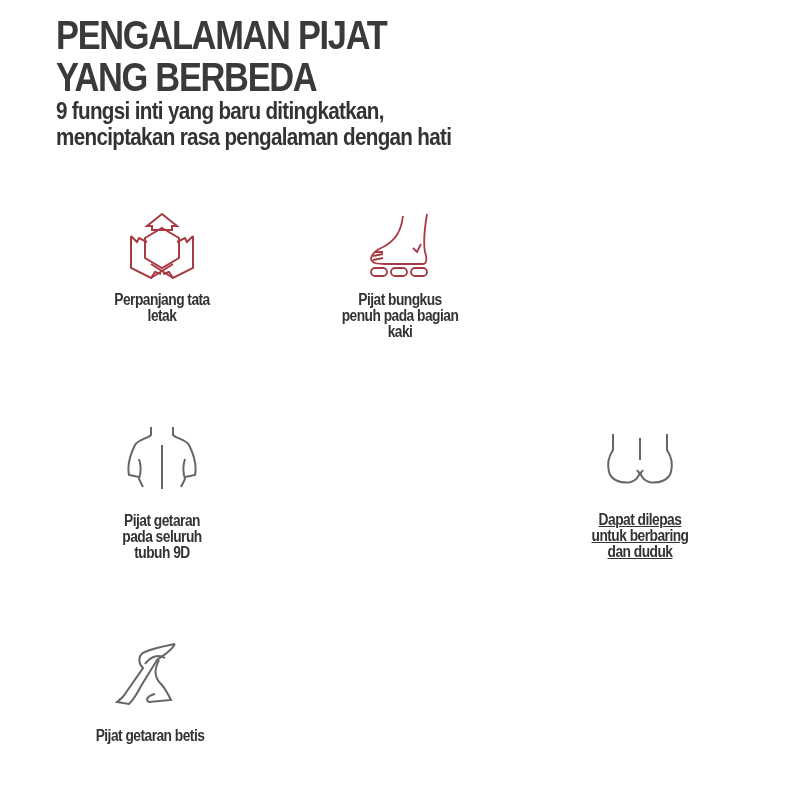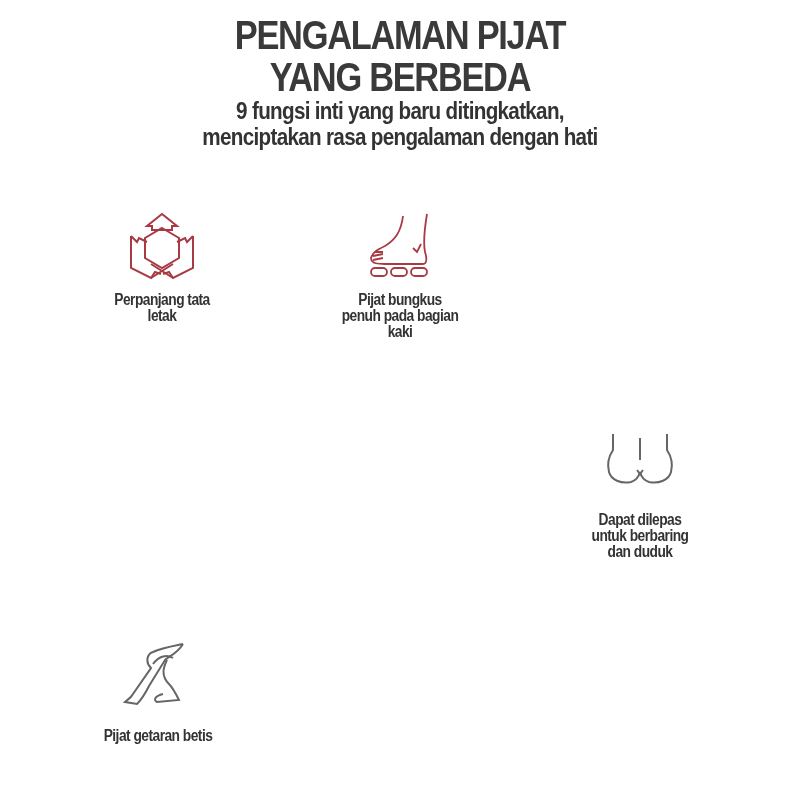--- a/index.html
+++ b/index.html
@@ -1,18 +1,18 @@
 <!DOCTYPE html>
 <html><head>
   <meta charset="utf-8">
   <style>
     html, body { margin: 0; padding: 0; background: #ffffff; }
     body { width: 800px; height: 800px; position: relative; overflow: hidden;
            font-family: "Liberation Sans", "DejaVu Sans", sans-serif; color: #333333; }
-    .header { position: absolute; top: 14px; left: 0; width: 800px; text-align: center; }
+    .header { position: absolute; top: 14px; left: 0; width: 800px; text-align: left; }
     .title { font-family: "Liberation Sans", sans-serif; font-weight: bold; font-size: 40px;
              line-height: 42px; color: #3a3a3a; letter-spacing: -1.5px; transform: scaleX(0.86); }
     .subtitle { font-weight: bold; font-size: 24px; line-height: 26px; color: #333333;
                 letter-spacing: -0.8px; transform: scaleX(0.86); }
     .grid { position: absolute; top: 0; left: 0; width: 800px; height: 800px; }
     .cell { position: absolute; width: 180px; text-align: center; }
     .icon { width: 70px; height: 70px; margin: 0 auto; display: block; }
     .label { margin-top: 0; font-weight: bold; font-size: 16px; line-height: 16px;
              color: #333333; letter-spacing: -0.6px; transform: scaleX(0.86);
              white-space: pre-line; }
@@ -52,35 +52,47 @@
       <rect x="6" y="56" width="16" height="8" rx="4"></rect>
       <rect x="26" y="56" width="16" height="8" rx="4"></rect>
       <rect x="46" y="56" width="16" height="8" rx="4"></rect>
     </svg>
     <div class="label" style="margin-top:10px;">Pijat bungkus
 penuh pada bagian
 kaki</div>
   </div>
 
 
+  <div class="cell" style="left:72px; top:425px;">
+    <svg class="icon" viewBox="0 0 70 70" fill="none" stroke="#666666" stroke-width="2">
+      <path d="M24,2 L24,10 C20,14 12,14 8,20 C4,28 0,40 2,50 L12,52"></path>
+      <path d="M46,2 L46,10 C50,14 58,14 62,20 C66,28 70,40 68,50 L58,52"></path>
+      <path d="M12,34 C14,40 14,48 12,54 L16,62"></path>
+      <path d="M58,34 C56,40 56,48 58,54 L54,62"></path>
+      <line x1="35" y1="20" x2="35" y2="64"></line>
+    </svg>
+    <div class="label" style="margin-top:18px;">Pijat getaran
+pada seluruh
+tubuh 9D</div>
+  </div>
 
 
-  <div class="cell" style="left:550px; top:430px;">
+  <div class="cell" style="left:550px; top:430px;text-decoration:underline;">
     <svg class="icon" viewBox="0 0 70 70" fill="none" stroke="#666666" stroke-width="2">
       <path d="M8,4 L8,20 C4,26 2,34 4,42 C6,50 16,54 26,52 C32,50 34,46 35,42"></path>
       <path d="M62,4 L62,20 C66,26 68,34 66,42 C64,50 54,54 44,52 C38,50 36,46 35,42"></path>
       <line x1="35" y1="8" x2="35" y2="30"></line>
       <path d="M32,40 L35,44 L38,40"></path>
     </svg>
     <div class="label" style="margin-top:12px;">Dapat dilepas
 untuk berbaring
 dan duduk</div>
   </div>
 
-  <div class="cell" style="left:68px; top:640px;">
+  <div class="cell" style="left:60px; top:640px;">
     <svg class="icon" viewBox="0 0 70 70" fill="none" stroke="#666666" stroke-width="2">
       <path d="M60,4 C50,6 38,8 30,12 C24,14 22,22 28,28 L10,54 C8,58 4,60 2,62 L14,64 C18,60 22,54 26,46 L42,20 C46,16 54,14 60,4"></path>
       <path d="M30,24 C36,16 44,14 50,18"></path>
       <path d="M44,20 C40,28 38,36 46,44 C50,48 54,56 56,60 L34,62 C30,60 32,56 40,54"></path>
     </svg>
     <div class="label" style="margin-top:18px;">Pijat getaran betis</div>
   </div>
 
 
 

